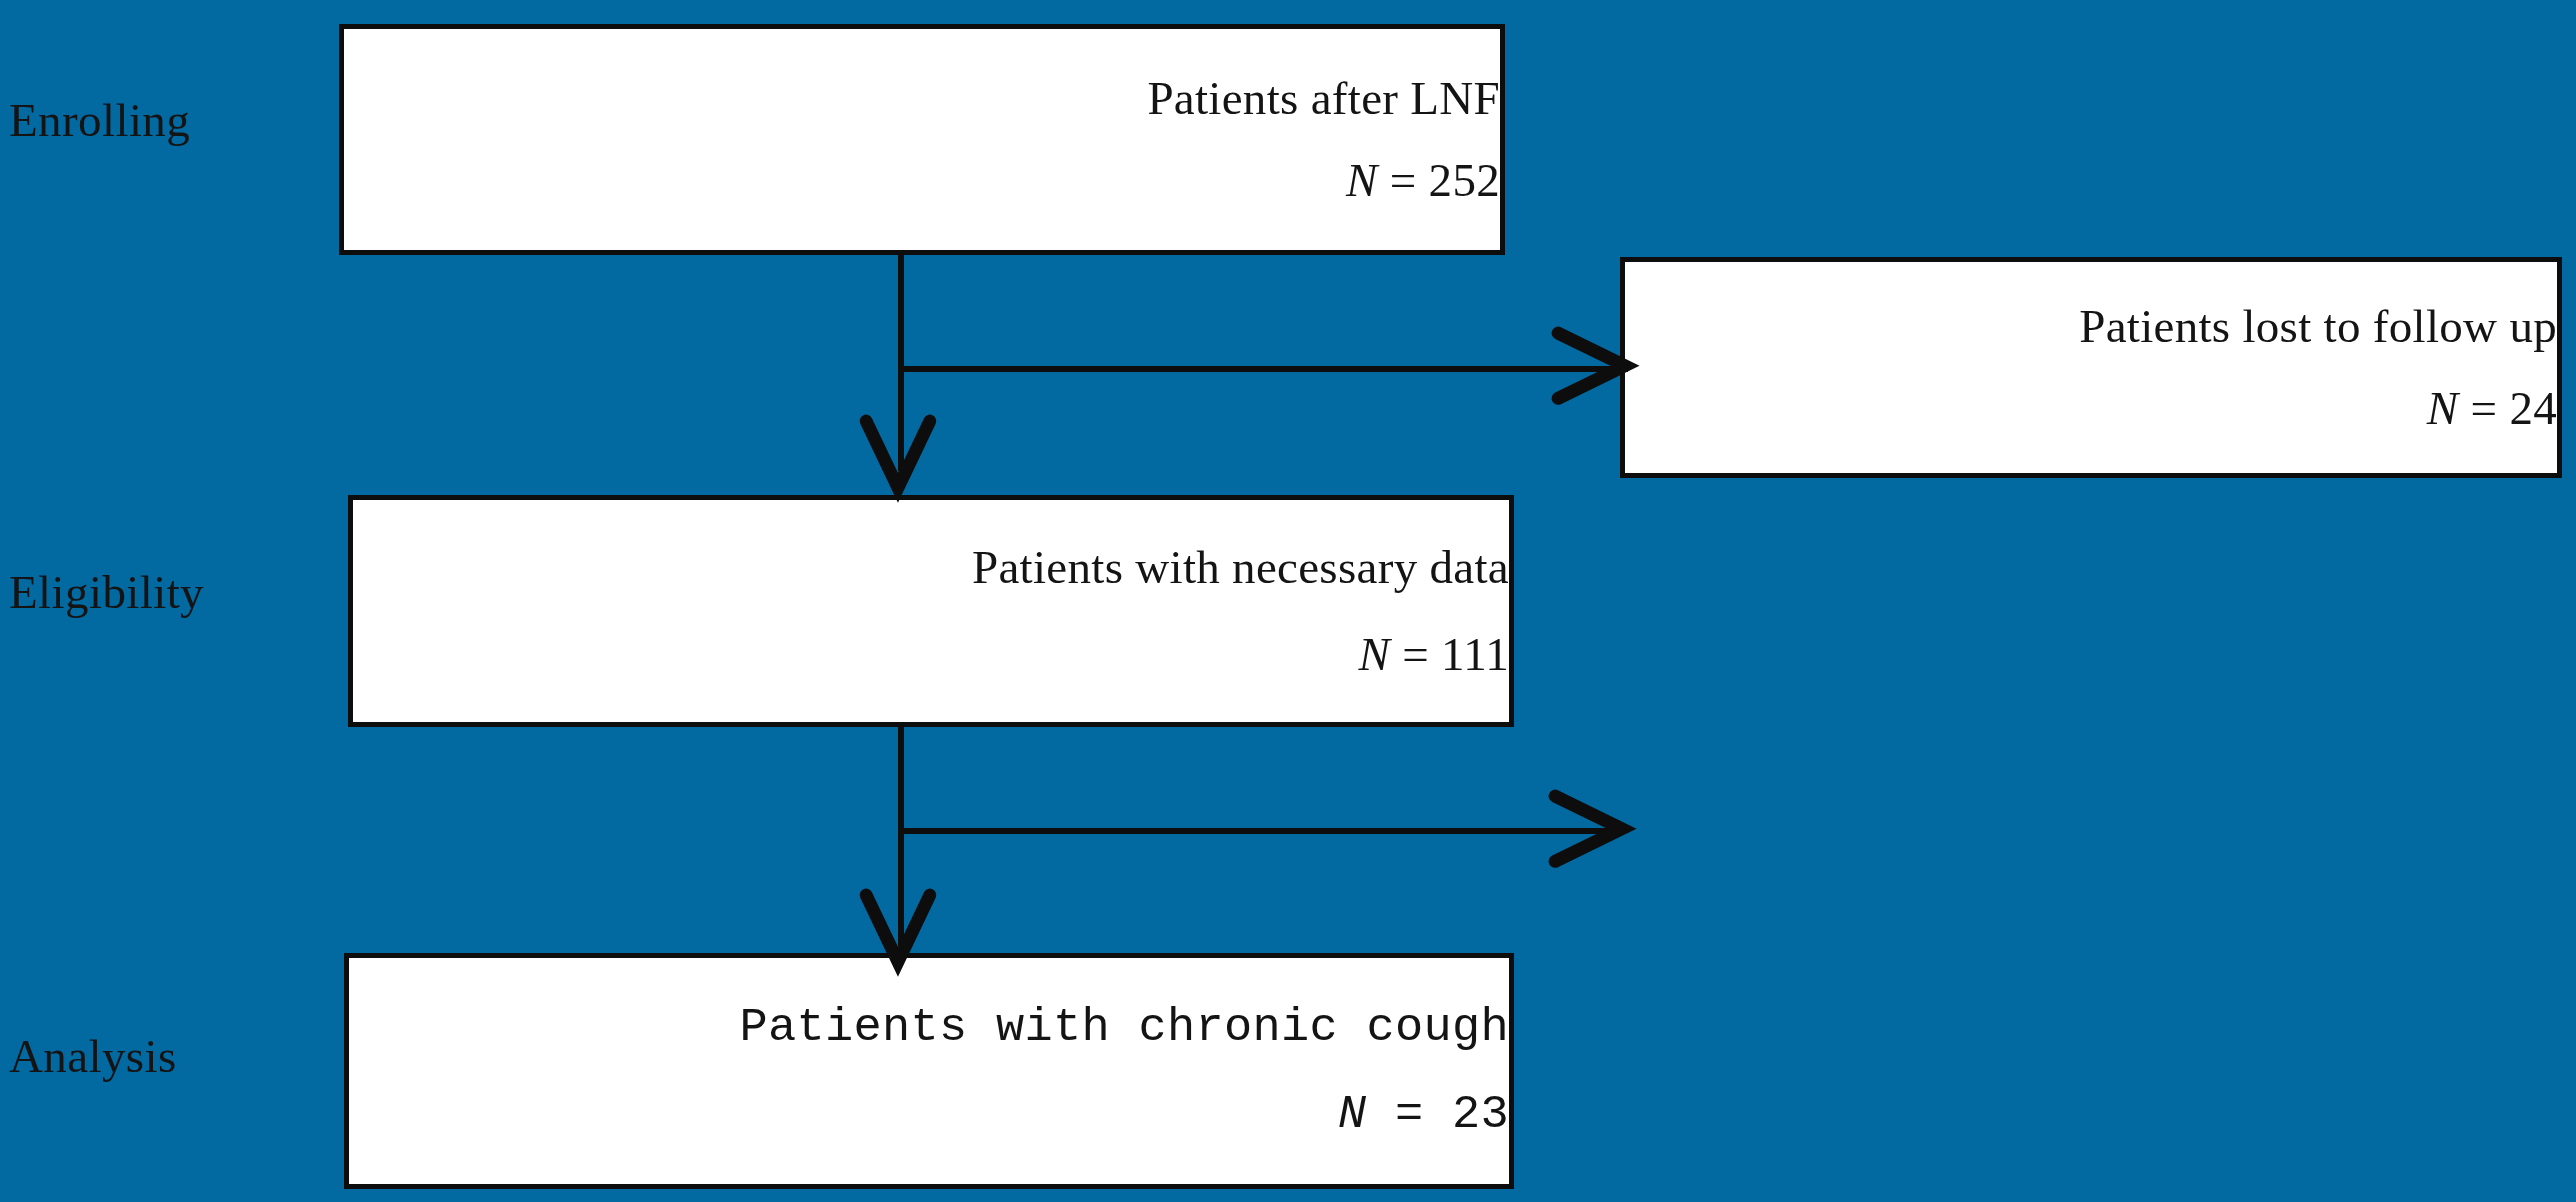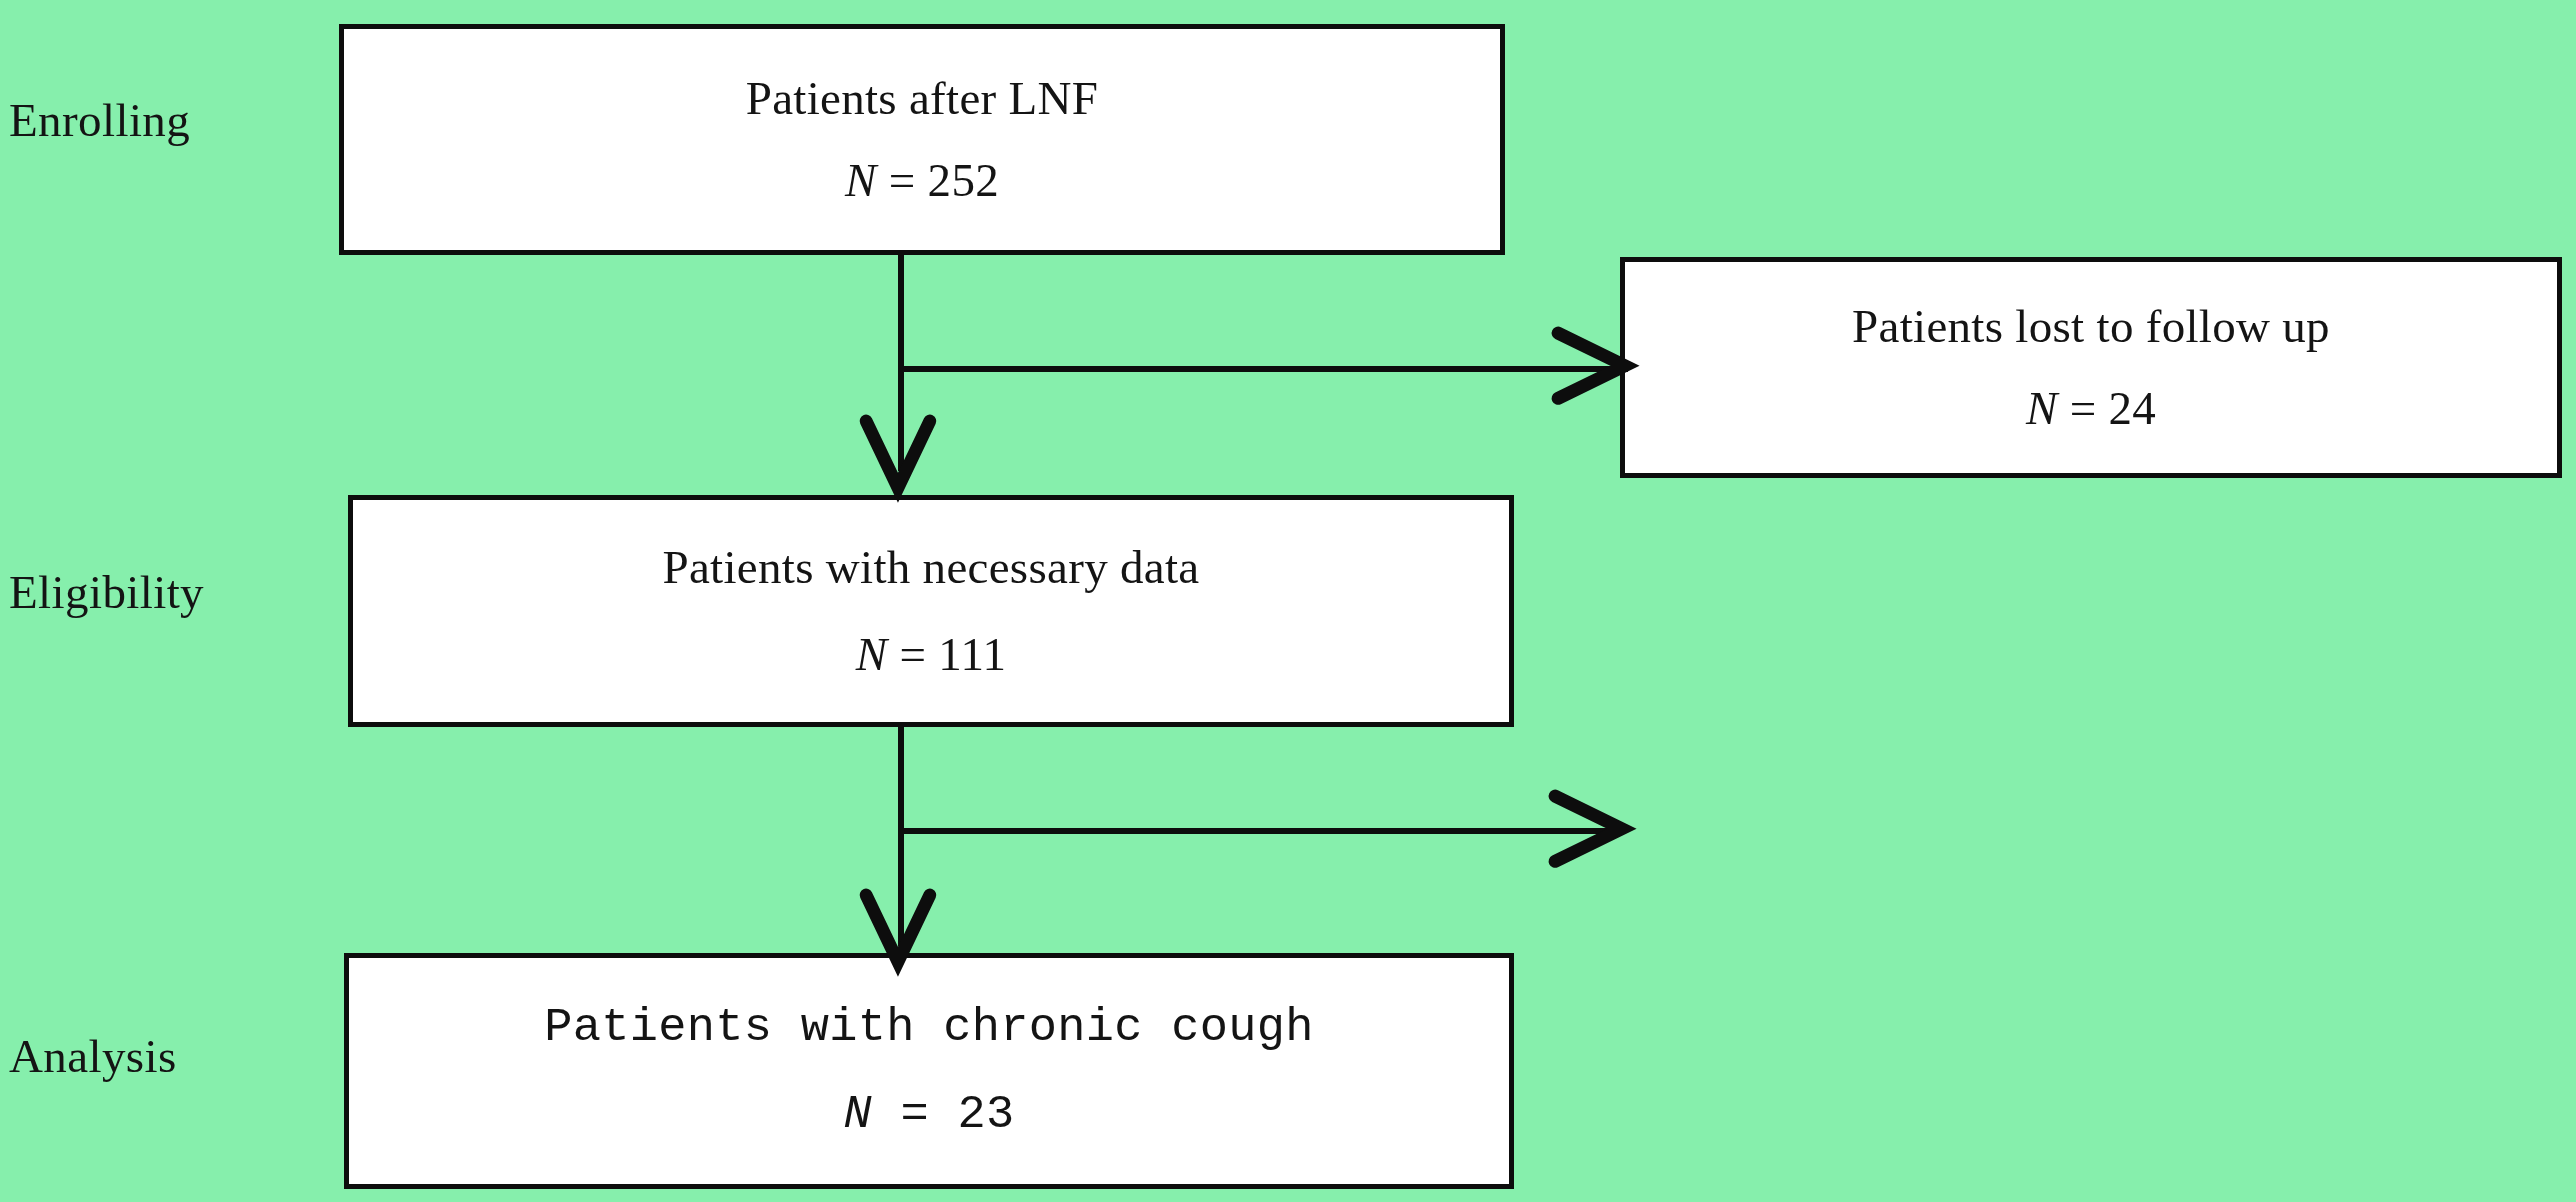--- a/index.html
+++ b/index.html
@@ -4,21 +4,21 @@
 <style>
   html, body {
     margin: 0;
     padding: 0;
     background: #ffffff;
   }
   #canvas {
     position: relative;
     width: 2576px;
     height: 1203px;
-    background: #86efac;
+    background: #0369a1;
     overflow: hidden;
     font-family: "Liberation Serif", "DejaVu Serif", serif;
     color: #1a1a1a;
   }
 
   
   .stage-label {
     position: absolute;
     font-size: 47px;
     line-height: 1;
@@ -28,21 +28,21 @@
   }
 
   
   .flow-box {
     position: absolute;
     box-sizing: border-box;
     background: #ffffff;
     border: 5.3px solid #0d0d0d;
     display: flex;
     flex-direction: column;
-    align-items: center;
+    align-items: flex-end;
     justify-content: center;
   }
   .box-title {
     font-size: 47px;
     line-height: 1;
     color: #141414;
     white-space: nowrap;
     letter-spacing: 0.3px;
   }
   .box-count {

